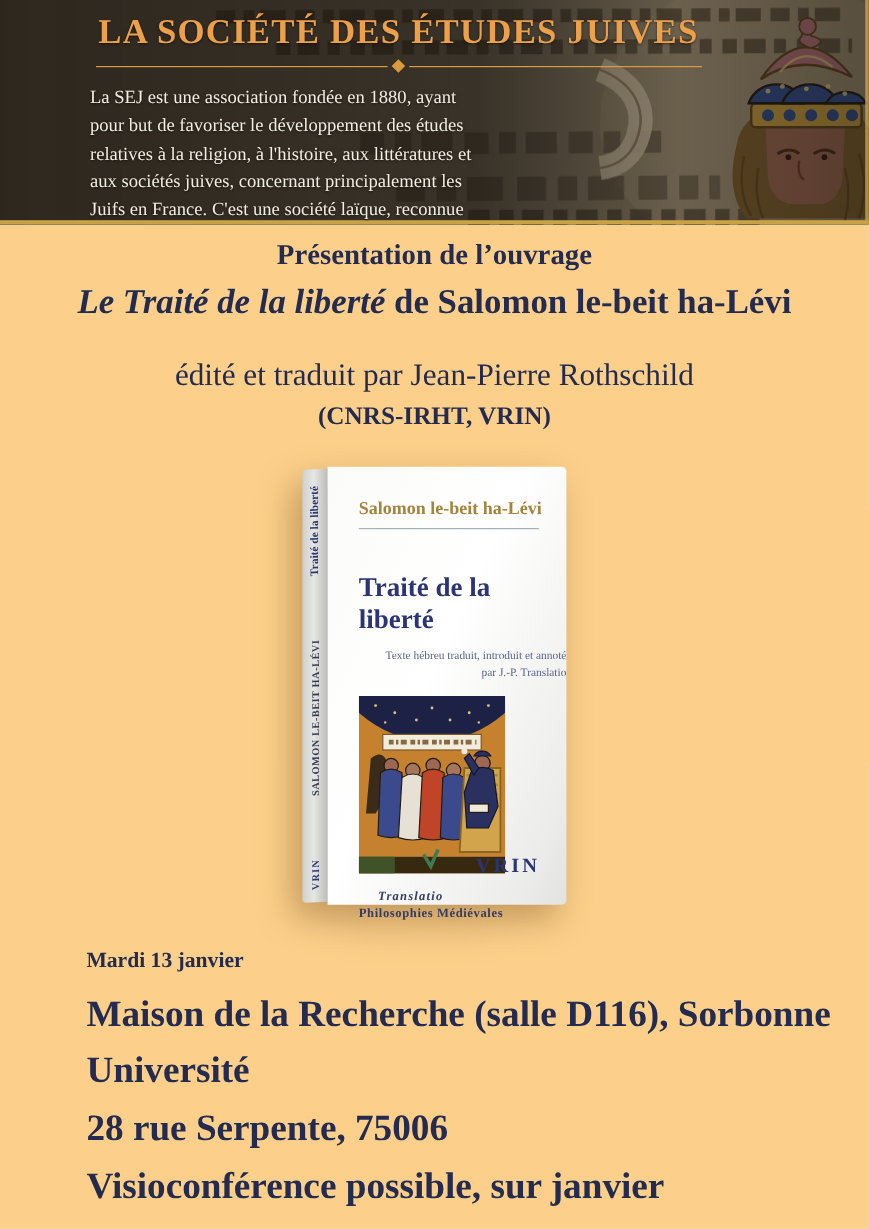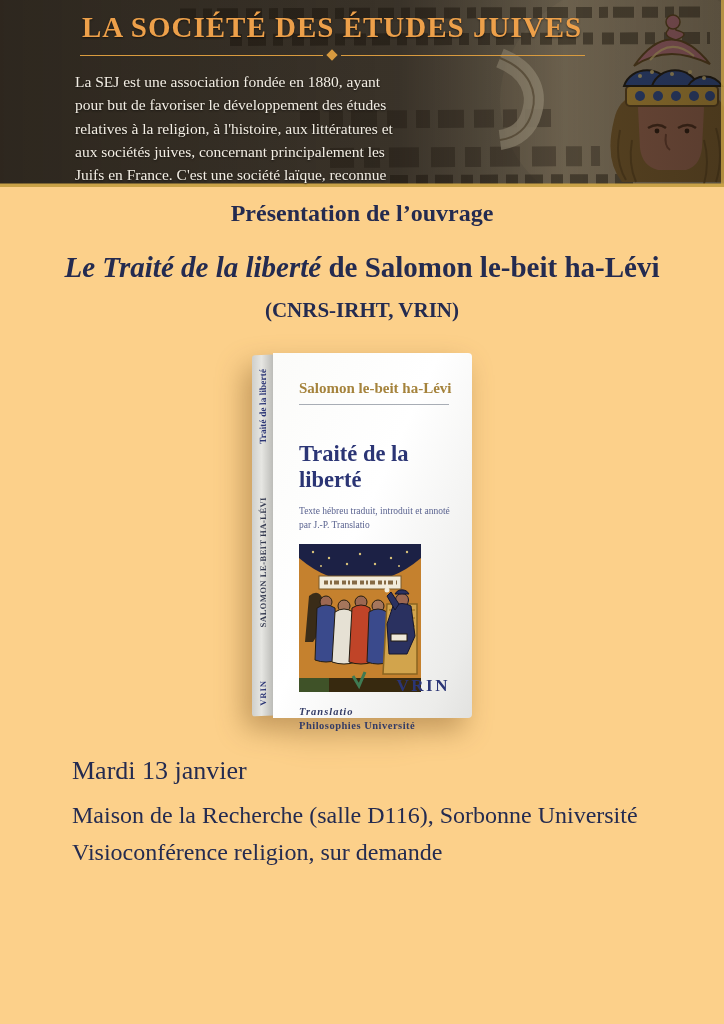--- a/index.html
+++ b/index.html
@@ -27,22 +27,22 @@
     margin:0 5px; flex:0 0 auto;
   }
   .header-desc {
     margin-left:45px; width:324px; text-align:left;
     font-size:15.5px; line-height:1.5; color:#f3eee4;
     text-shadow:0 1px 2px rgba(0,0,0,.6);
   }
 
   
   .intro { text-align:center; padding-top:13px; }
-  .intro-line1 { font-size:24px; font-weight:700; margin-bottom:24px; }
-  .intro-line2 { font-size:29px; font-weight:700; margin-bottom:14px; }
+  .intro-line1 { font-size:24px; font-weight:700; margin-bottom:9px; }
+  .intro-line2 { font-size:29px; font-weight:700; margin-bottom:29px; }
   .intro-line2 em { font-style:italic; }
   .intro-line3 { font-size:26px; font-weight:400; margin-bottom:6px; }
   .intro-line4 { font-size:21px; font-weight:700; }
 
   
   .book-wrap { margin-top:30px; display:flex; justify-content:center; }
   .book {
     position:relative; width:220px; height:365px; display:flex;
     filter:drop-shadow(-8px 12px 14px rgba(125,85,35,.45));
   }
@@ -64,34 +64,34 @@
   .spine-pub { font-size:8.5px; color:#2b3575; letter-spacing:1px; }
   .book-cover {
     width:199px; height:365px;
     background:linear-gradient(115deg,#fbfbf9 0%,#ffffff 45%,#ececea 88%,#e2e2e0 100%);
     border-radius:0 4px 4px 0;
     position:relative; padding:27px 0 0 26px;
   }
   .cover-author { font-size:15px; font-weight:700; color:#a5833c; }
   .cover-rule { width:150px; height:0; border-top:1px solid #a8adb5; margin-top:7px; }
   .cover-title { margin-top:36px; font-size:22.5px; font-weight:700; color:#2b3575; }
-  .cover-subtitle { margin-top:11px; font-size:9.5px; line-height:1.5; color:#5a6390; }
+  .cover-subtitle { margin-top:11px; font-size:9.5px; line-height:1.5; color:#5a6390;text-align:right; }
   .cover-art { margin-top:11px; display:block; }
   .cover-series { margin-top:13px; font-size:10.5px; color:#343c66; line-height:1.4; }
-  .cover-series .s1 { font-style:italic; font-weight:700; letter-spacing:1px; }
+  .cover-series .s1 { font-style:italic; font-weight:700; letter-spacing:1px;margin-left:16px; }
   .cover-series .s2 { font-weight:700; letter-spacing:.5px; }
   .cover-pub {
     position:absolute; right:22px; bottom:22px;
     font-size:17px; font-weight:700; letter-spacing:2.5px; color:#2b3575;
   }
 
   
   .event { margin:33px 0 0 72px; }
-  .event-date, .event-time { font-size:26px; font-weight:400; line-height:1.54; }
-  .event-loc, .event-addr, .event-note { font-size:24px; font-weight:400; line-height:1.54; }
+  .event-date, .event-time { font-size:18px; font-weight:700; line-height:1.54; }
+  .event-loc, .event-addr, .event-note { font-size:31px; font-weight:700; line-height:1.54; }
   .event-loc { margin-top:6px; }
 </style>
 </head>
 <body>
 
 <div class="flyer">
 
   <div class="header">
     <svg class="header-bg" viewBox="0 0 724 187" preserveAspectRatio="none" aria-hidden="true">
       <defs>
@@ -183,20 +183,21 @@
       </div>
       <div class="header-desc">La SEJ est une association fondée en 1880, ayant pour but de favoriser le développement des études relatives à la religion, à l'histoire, aux littératures et aux sociétés juives, concernant principalement les Juifs en France. C'est une société laïque, reconnue d'utilité publique par décret du 6 décembre 1896.</div>
     </div>
   </div>
 
   <div class="intro">
     <div class="intro-line1">Présentation de l’ouvrage</div>
     <div class="intro-line2">
       <em>Le Traité de la liberté</em><span> de Salomon le-beit ha-Lévi</span>
     </div>
+    <div class="intro-line3">édité et traduit par Jean-Pierre Rothschild</div>
     <div class="intro-line4">(CNRS-IRHT, VRIN)</div>
   </div>
 
   <div class="book-wrap">
     <div class="book">
       <div class="book-spine">
         <span class="spine-text spine-title">Traité de la liberté</span>
         <span class="spine-text spine-author">SALOMON LE-BEIT HA-LÉVI</span>
         <span class="spine-text spine-pub">VRIN</span>
       </div>
@@ -252,26 +253,27 @@
           <rect x="92" y="90" width="16" height="7" fill="#efe9da" stroke="#241c10" stroke-width="1"></rect>
           <circle cx="88" cy="46" r="2.5" fill="#f2ecdc"></circle>
 
           <rect x="0" y="134" width="122" height="14" fill="#37290f"></rect>
           <rect x="0" y="134" width="30" height="14" fill="#3f5228"></rect>
           <path d="M54,132 l6,10 l6,-14" stroke="#3f7a52" stroke-width="3" fill="none"></path>
         </svg>
 
         <div class="cover-series">
           <div class="s1">Translatio</div>
-          <div class="s2">Philosophies Université</div>
+          <div class="s2">Philosophies Médiévales</div>
         </div>
         <div class="cover-pub">VRIN</div>
       </div>
     </div>
   </div>
 
   <div class="event">
     <div class="event-date">Mardi 13 janvier</div>
     <div class="event-loc">Maison de la Recherche (salle D116), Sorbonne Université</div>
-    <div class="event-note">Visioconférence religion, sur demande</div>
+    <div class="event-addr">28 rue Serpente, 75006</div>
+    <div class="event-note">Visioconférence possible, sur janvier</div>
   </div>
 
 </div>
 
 </body></html>

